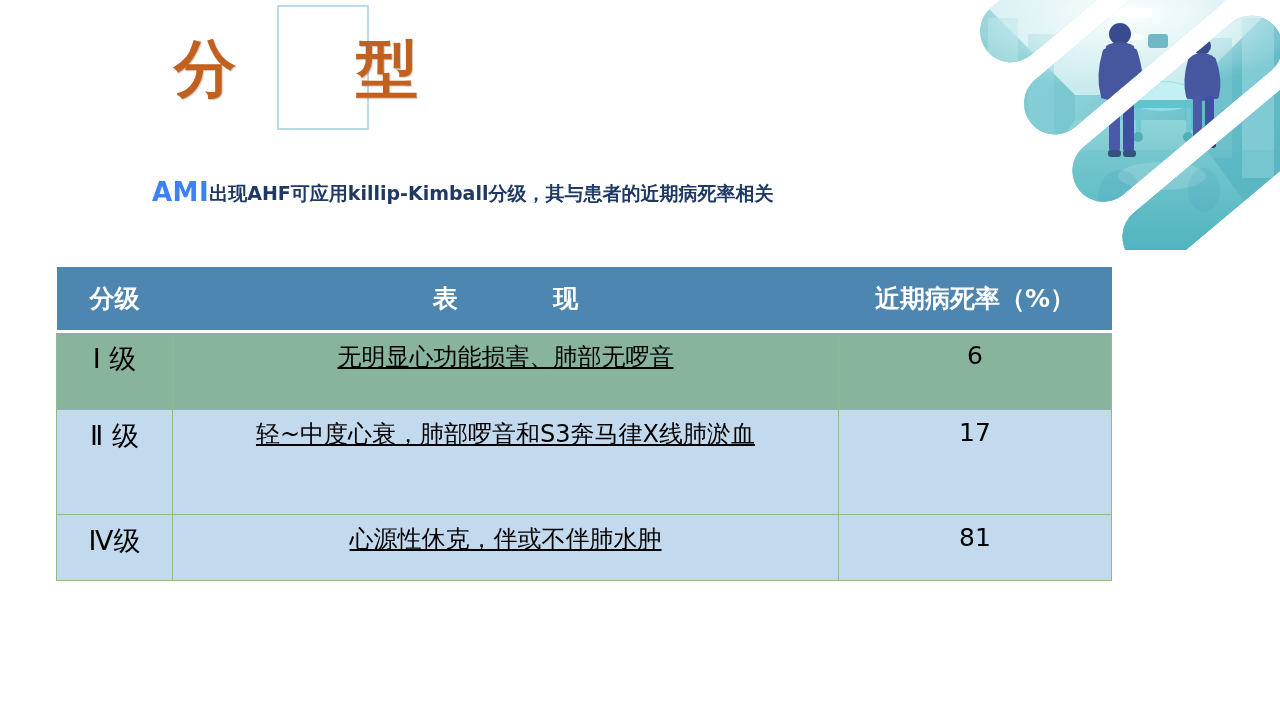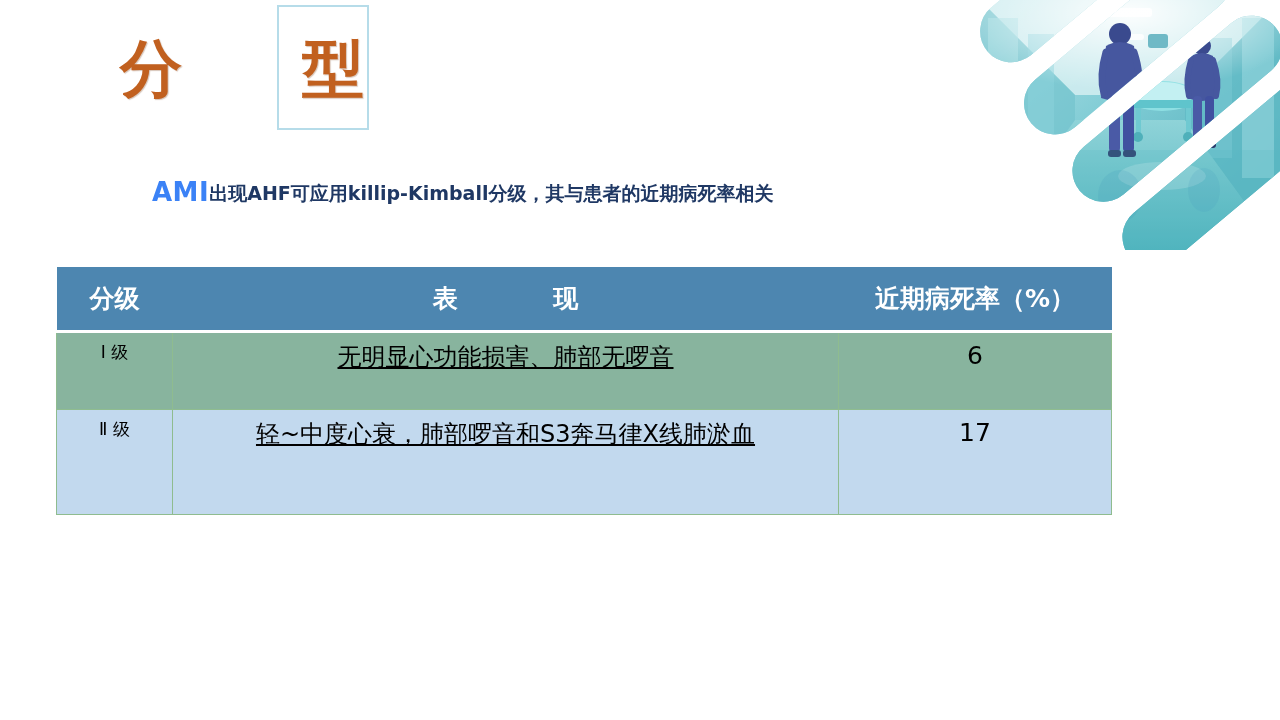--- a/index.html
+++ b/index.html
@@ -49,20 +49,21 @@
     width: 300px;
     height: 90px;
     line-height: 90px;
     color: #c1601f;
     font-size: 62px;
     font-weight: bold;
     letter-spacing: 2px;
     font-family: "DejaVu Sans", "Liberation Sans", sans-serif;
     text-shadow: 1px 1px 1px rgba(120,60,20,0.30);
     white-space: pre;
+    text-align: right;
   }
 
   
   #subtitle {
     position: absolute;
     left: 152px;
     top: 178px;
     width: 760px;
     font-size: 19px;
     line-height: 28px;
@@ -117,21 +118,21 @@
     box-sizing: border-box;
   }
   #killip-table tr.row-green td { background: #88b49e; }
   #killip-table tr.row-blue  td { background: #c2d9ee; }
 
   #killip-table tr.r1 td { height: 78px; }
   #killip-table tr.r2 td { height: 105px; }
   #killip-table tr.r3 td { height: 74px; }
   #killip-table tr.r4 td { height: 66px; }
 
-  #killip-table td.grade-cell { font-size: 17px; white-space: pre; margin-top: 41px; }
+  #killip-table td.grade-cell { font-size: 27px; white-space: pre; margin-top: 41px; }
   #killip-table td.desc-cell  { font-size: 24px; line-height: 32px; text-decoration: underline; }
   #killip-table td.rate-cell  { font-size: 25px; }
 </style>
 </head>
 <body>
 
 <svg id="deco-art" viewBox="0 0 300 250">
   <defs>
 
     <clipPath id="stripeClip">
@@ -245,14 +246,19 @@
     <tr class="row-green r1">
       <td class="grade-cell">Ⅰ 级</td>
       <td class="desc-cell">无明显心功能损害、肺部无啰音</td>
       <td class="rate-cell">6</td>
     </tr>
     <tr class="row-blue r2">
       <td class="grade-cell">Ⅱ 级</td>
       <td class="desc-cell">轻~中度心衰，肺部啰音和S3奔马律X线肺淤血</td>
       <td class="rate-cell">17</td>
     </tr>
+    <tr class="row-blue r4">
+      <td class="grade-cell">Ⅳ级</td>
+      <td class="desc-cell">心源性休克，伴或不伴肺水肿</td>
+      <td class="rate-cell">81</td>
+    </tr>
   </tbody>
 </table>
 
 </body></html>

